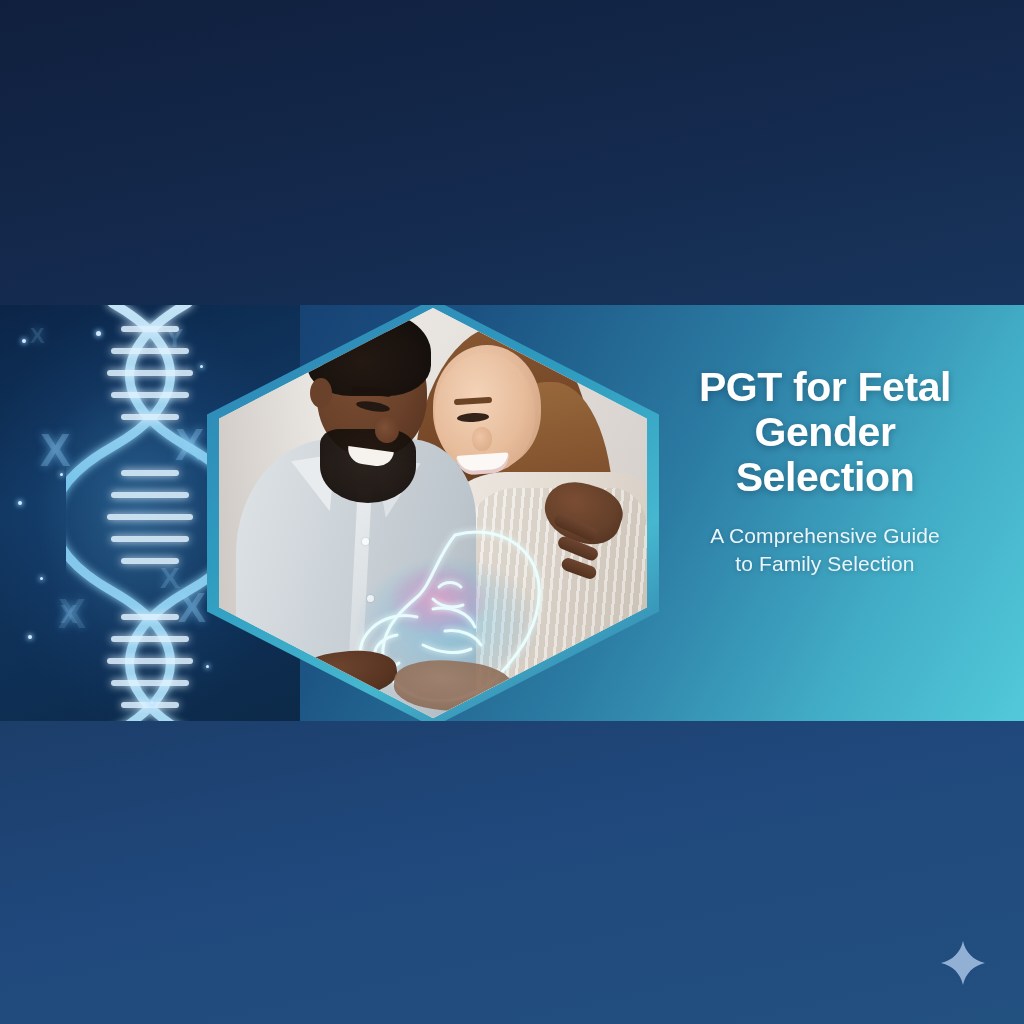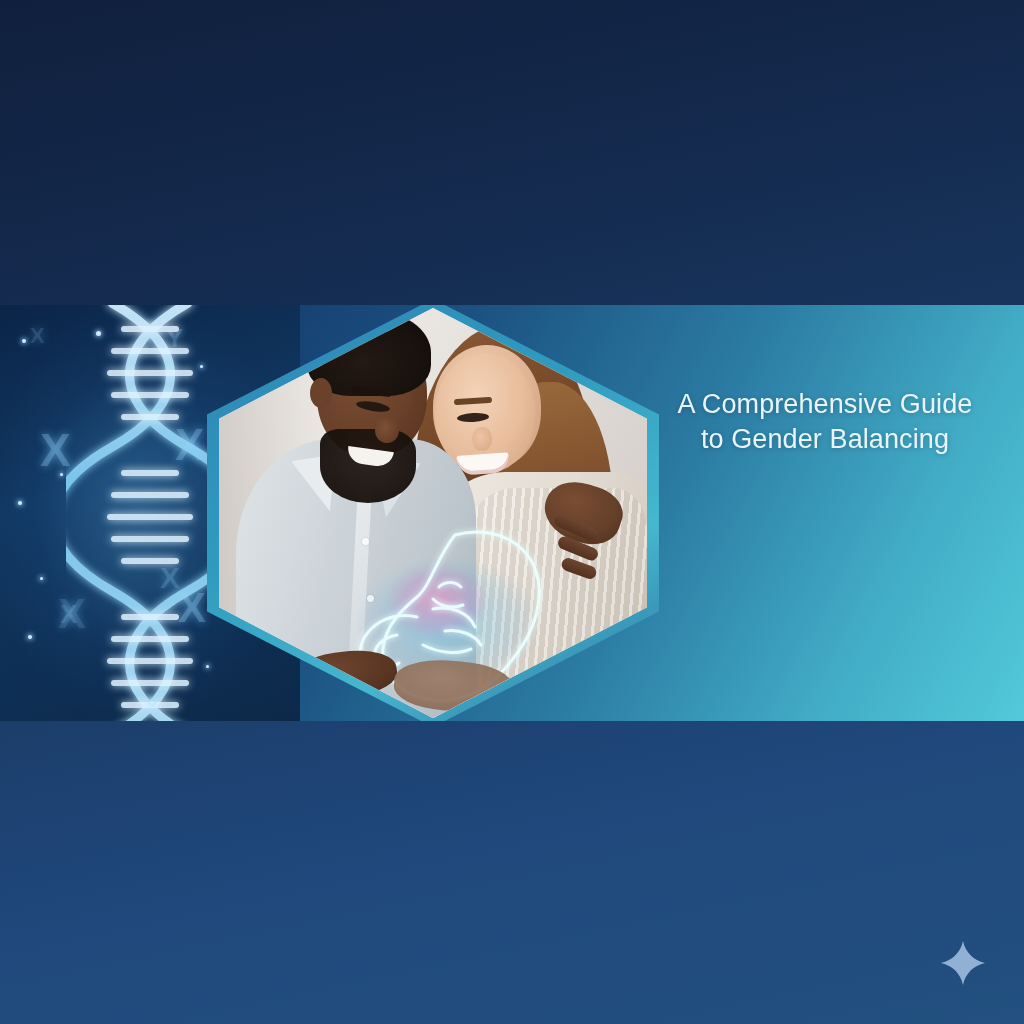--- a/index.html
+++ b/index.html
@@ -317,21 +317,21 @@
     margin: 0;
     font-size: 41px;
     font-weight: 700;
     line-height: 1.10;
     color: #ffffff;
     letter-spacing: -0.4px;
     text-shadow: 0 2px 7px rgba(4,24,48,0.32);
   }
   .subtitle {
     margin: 22px 0 0 0;
-    font-size: 27px;
+    font-size: 21px;
     font-weight: 400;
     line-height: 1.30;
     color: #eaf5fb;
     letter-spacing: 0.1px;
     text-shadow: 0 1px 5px rgba(4,24,48,0.26);
   }
 
   
   .sparkle {
     position: absolute;
@@ -484,23 +484,28 @@
             </g>
           </svg>
 
           <div class="hand-belly-a"></div>
           <div class="hand-belly-b"></div>
         </div>
       </div>
     </div>
 
     <div class="text-block">
+      <h1 class="title">
+        <span>PGT for Fetal</span><br>
+        <span>Gender</span><br>
+        <span>Selection</span>
+      </h1>
       <p class="subtitle">
         <span>A Comprehensive Guide</span><br>
-        <span>to Gender Balancing</span>
+        <span>to Family Selection</span>
       </p>
     </div>
 
   </div>
 
   <svg class="sparkle" viewBox="0 0 46 46" xmlns="http://www.w3.org/2000/svg">
     <path d="M23,1 C25.6,12.6 33.4,20.4 45,23 C33.4,25.6 25.6,33.4 23,45 C20.4,33.4 12.6,25.6 1,23 C12.6,20.4 20.4,12.6 23,1 Z" fill="#9bb8db" opacity="0.92"></path>
   </svg>
 
 </div>

